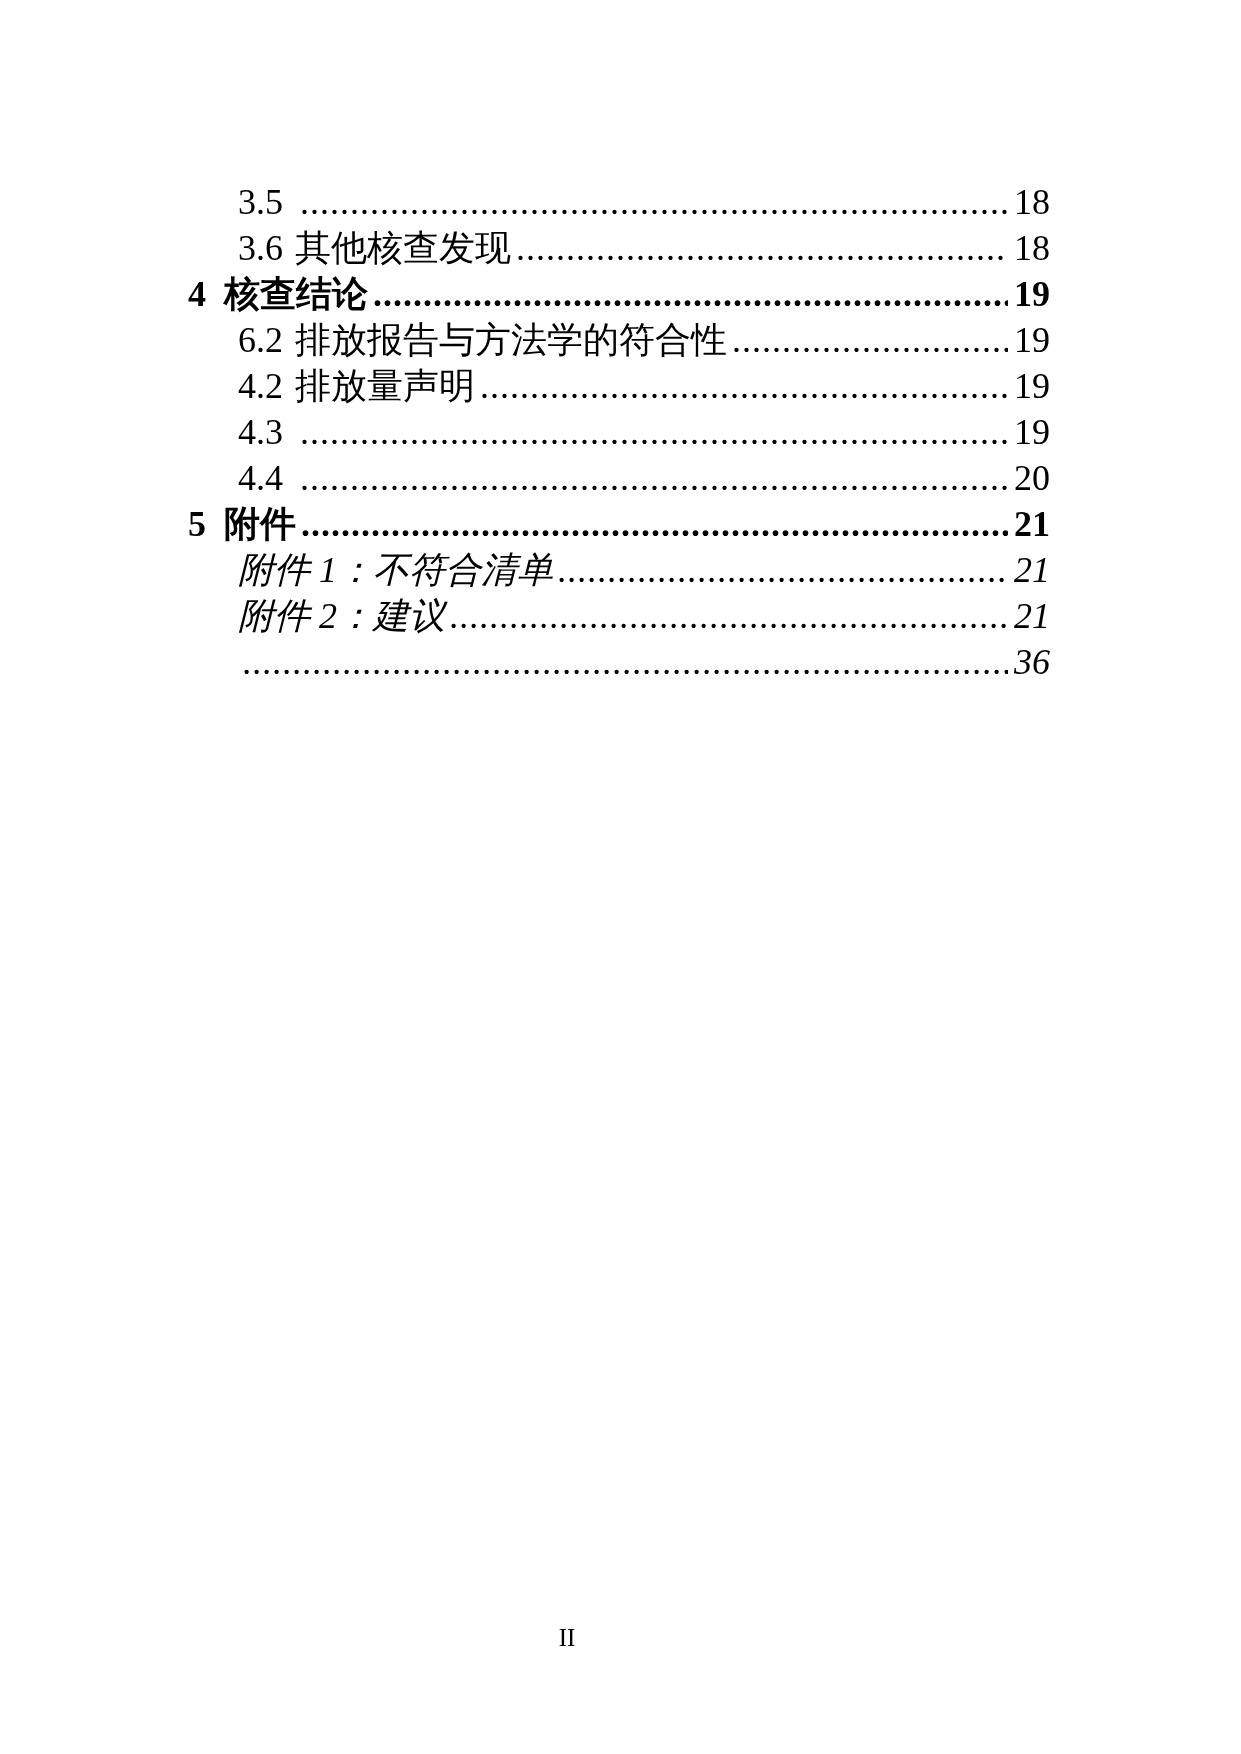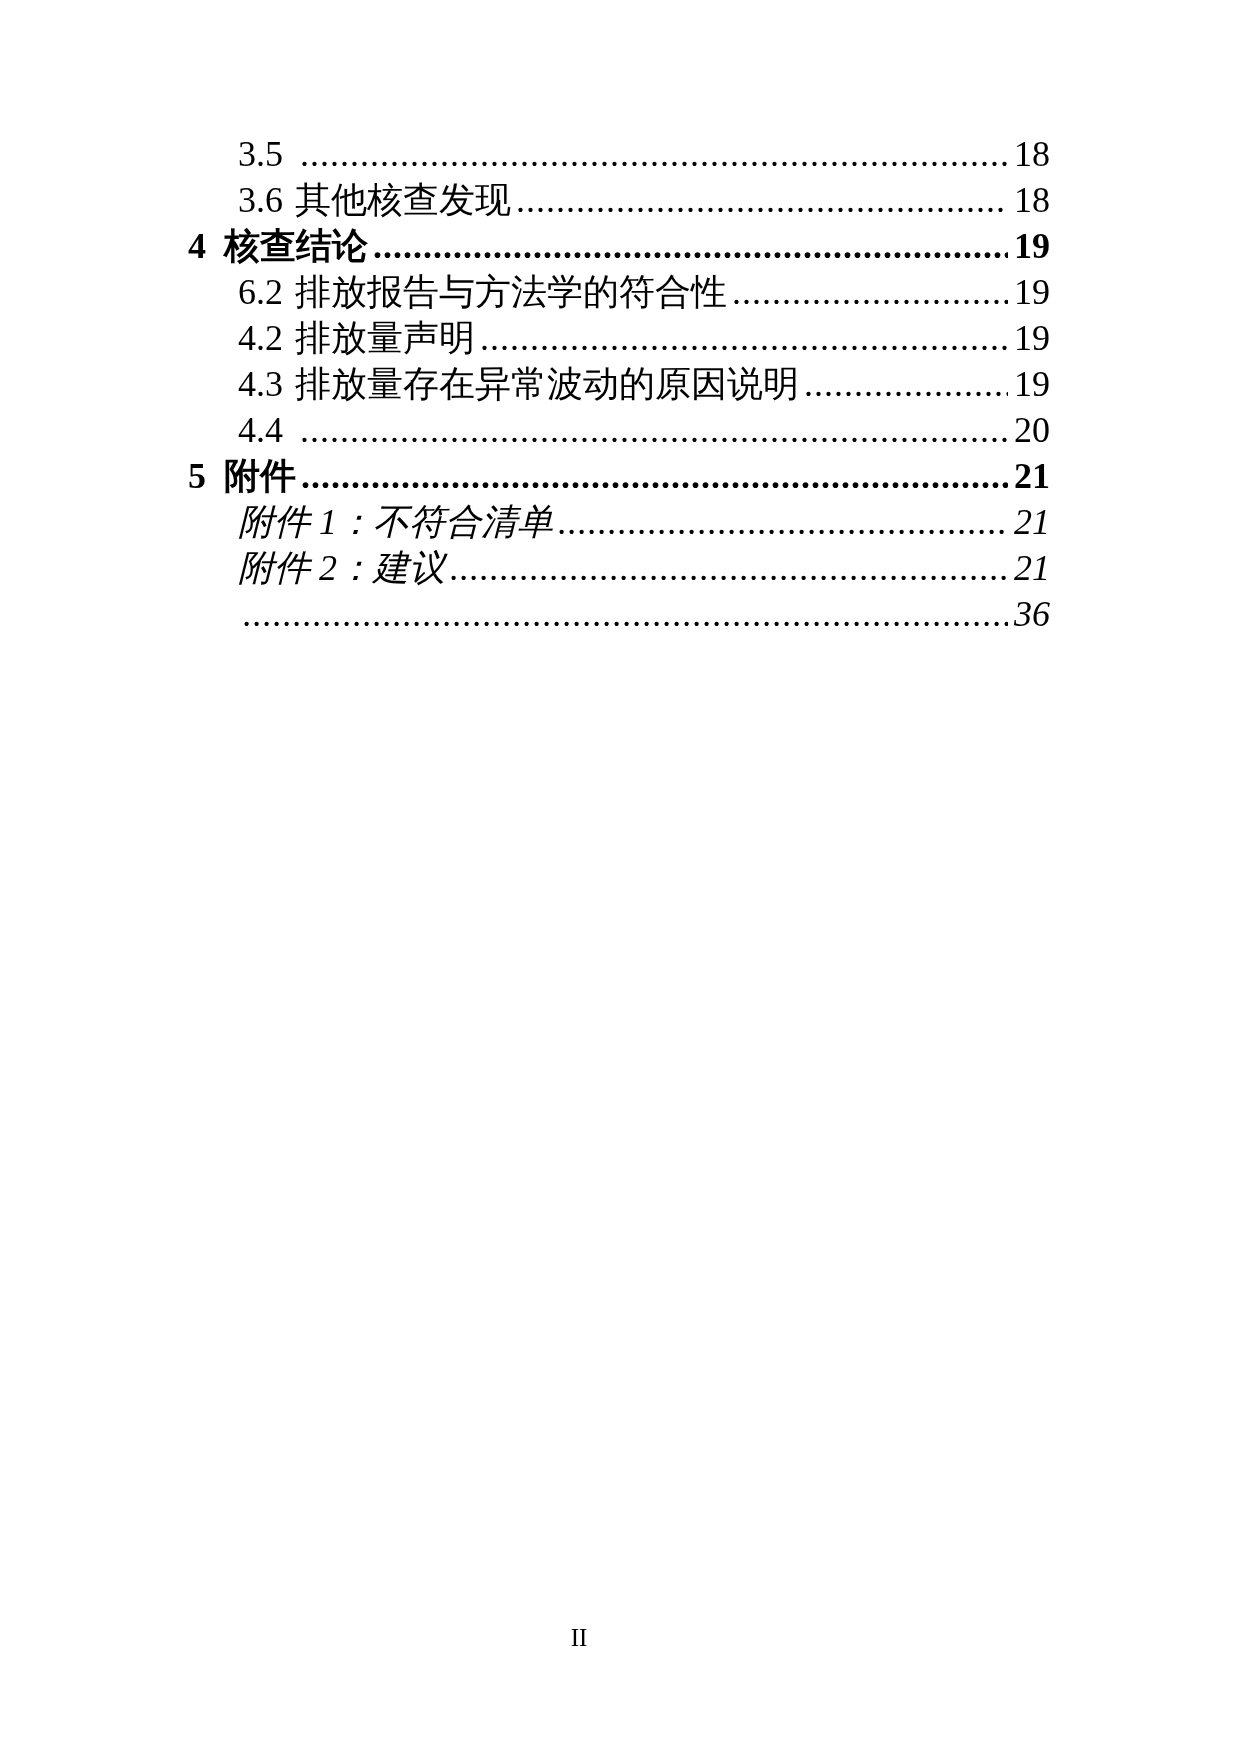--- a/index.html
+++ b/index.html
@@ -58,25 +58,26 @@
   .dots {
     flex: 1 1 auto;
     overflow: hidden;
     white-space: nowrap;
     margin: 0 6px 0 5px;
     letter-spacing: 1px;
   }
   .toc-page {
     flex: 0 0 auto;
     text-align: right;
+    margin-top: 48px;
   }
   .footer-pagenum {
     position: absolute;
     top: 1624px;
-    left: 12px;
+    left: 0;
     width: 1134px;
     text-align: center;
     font-size: 25px;
     line-height: 28px;
   }
 </style>
 </head>
 <body>
 
 <div class="page">
@@ -112,21 +113,20 @@
 
     <div class="toc-row level-2">
       <span class="toc-num-2">4.2</span>
       <span class="toc-title">排放量声明</span>
       <span class="dots">............................................................................................................................................................................................................................</span>
       <span class="toc-page">19</span>
     </div>
 
     <div class="toc-row level-2">
       <span class="toc-num-2">4.3</span>
-      <span class="toc-title">排放量存在异常波动的原因说明</span>
       <span class="dots">............................................................................................................................................................................................................................</span>
       <span class="toc-page">19</span>
     </div>
 
     <div class="toc-row level-2">
       <span class="toc-num-2">4.4</span>
       <span class="dots">............................................................................................................................................................................................................................</span>
       <span class="toc-page">20</span>
     </div>
 

